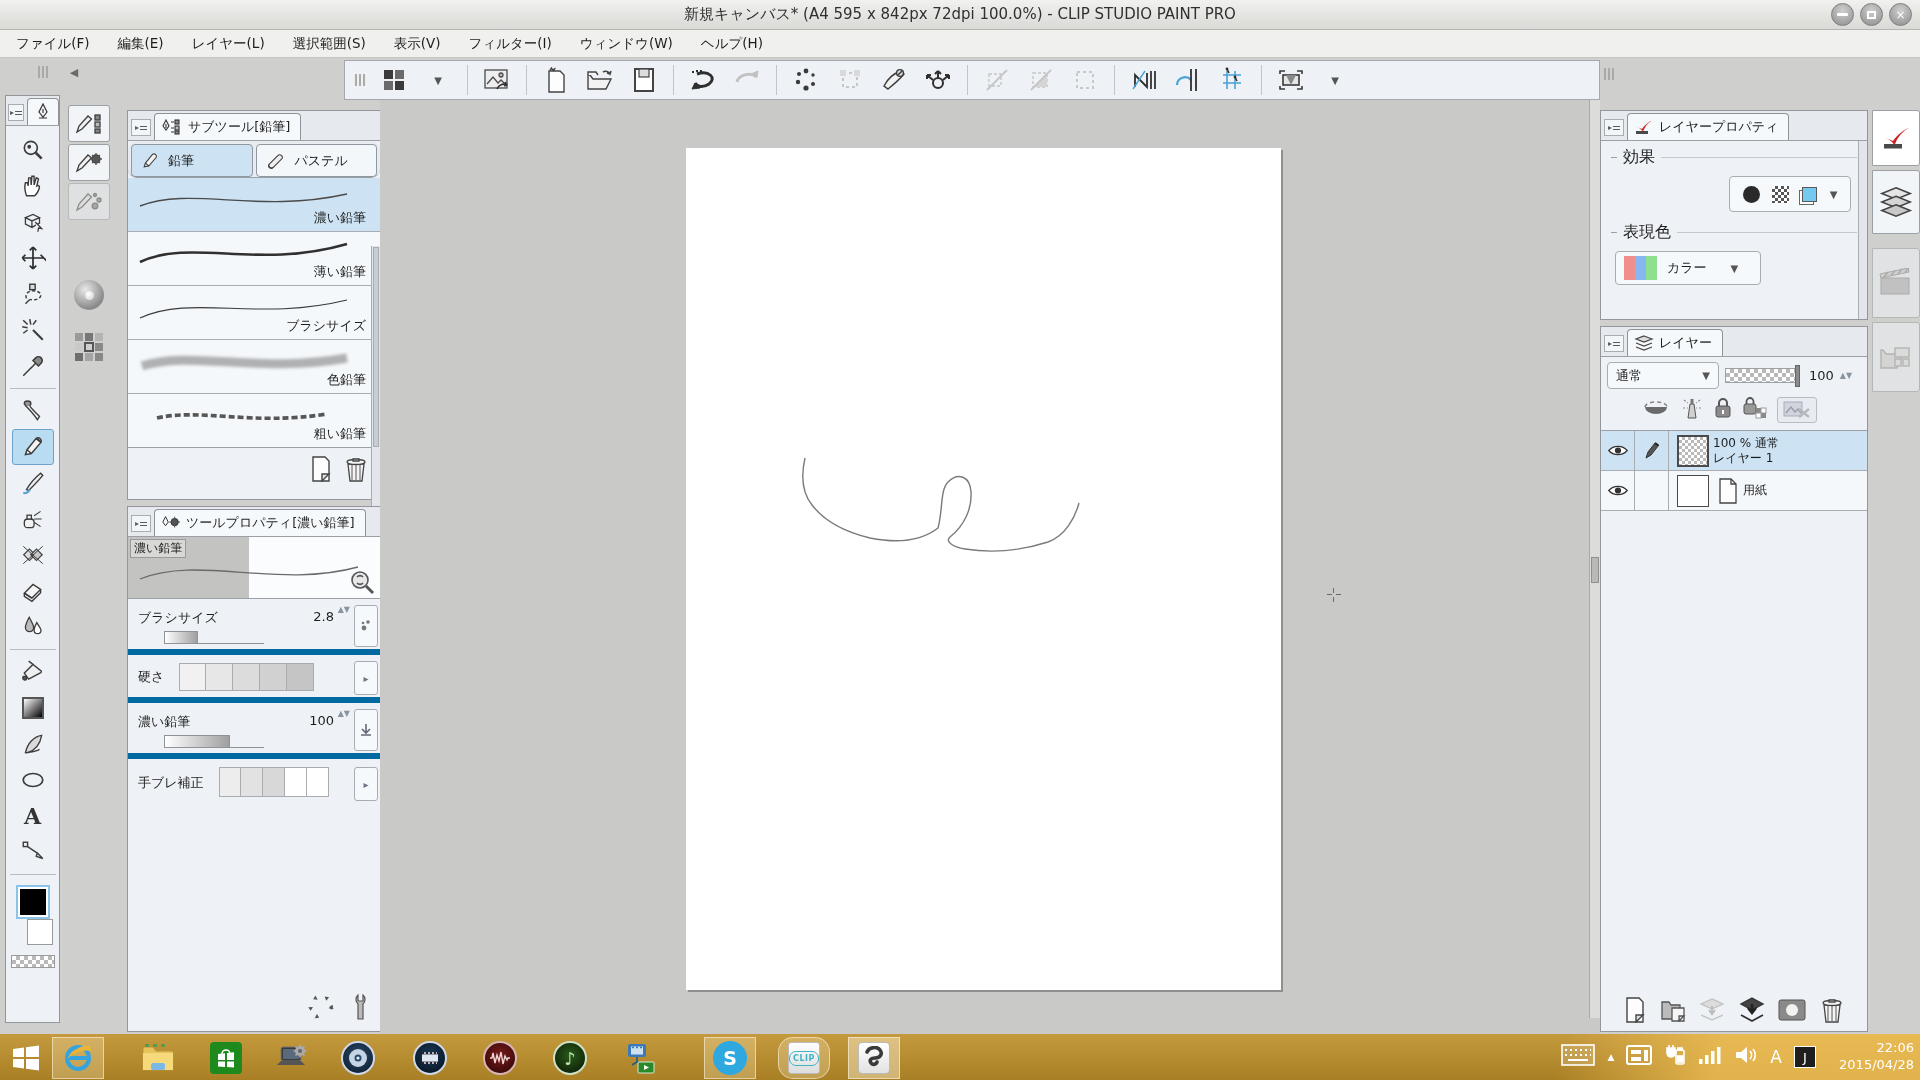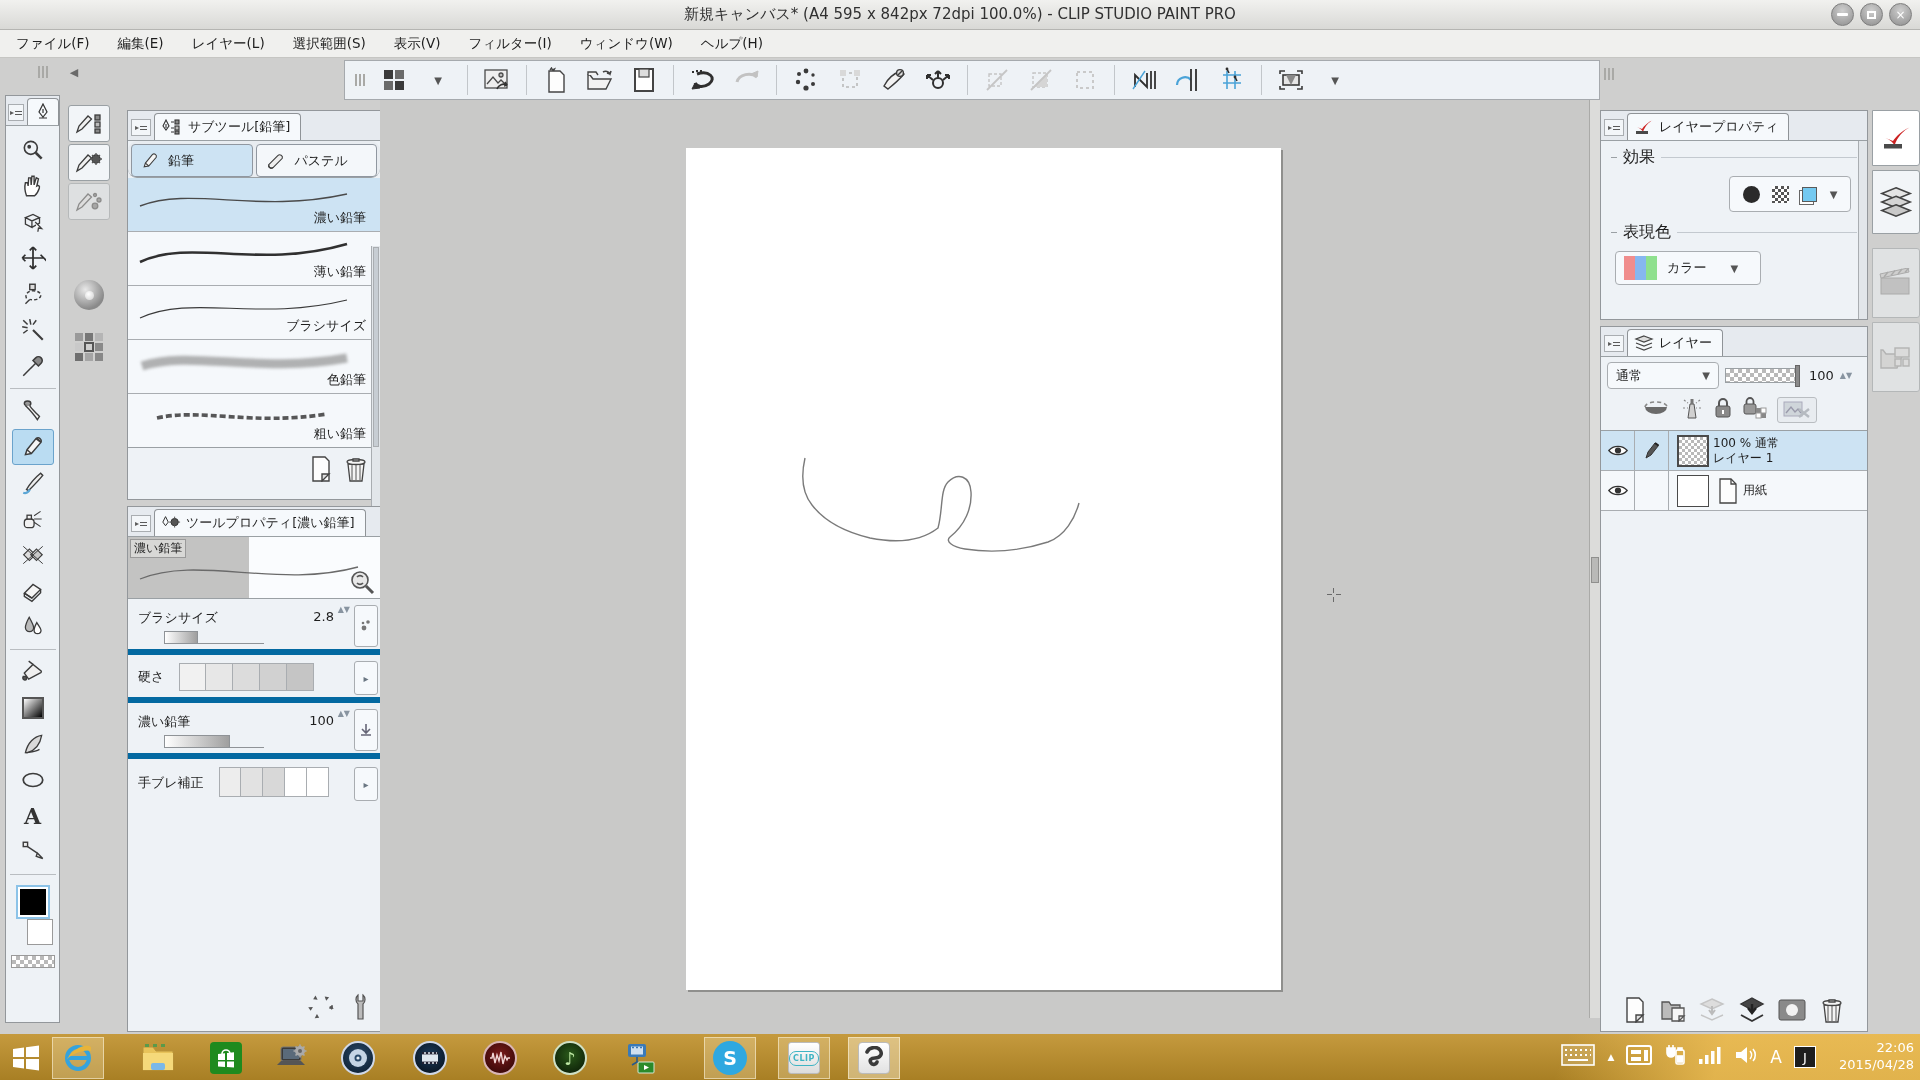--- a/index.html
+++ b/index.html
@@ -1050,21 +1050,21 @@
             <path d="M17,15 V20 M17,20 L12,23 M17,20 L24,22" stroke="#2a5a8a" stroke-width="1.6" fill="none"></path>
             <rect x="18" y="20" width="16" height="11" rx="1" fill="#2a8a2a" stroke="#d5e8d5"></rect>
             <path d="M24,23 l5,2.5 -5,2.5 Z" fill="#fff"></path>
           </svg>
         </div>
       <div class="app active" style="margin-left:40px;">
           <div class="skype">
             <span>S</span>
           </div>
         </div>
-      <div class="app active" style="margin-left:22px;">
+      <div class="app active" style="margin-left:22px;border-radius:15px;">
           <div class="cliplogo">
             <span style="border:1.5px solid #3fb4c4; border-radius:7px; padding:2px 3px;">CLIP</span>
           </div>
         </div>
       <div class="app active" style="margin-left:18px; background:rgba(255,245,215,.45);">
           <div class="appsq" style="background:linear-gradient(#ffffff,#e2e2e2); border:1px solid #bbb;">
             <svg width="22" height="24" viewBox="0 0 22 24">
               <path d="M4,6 C6,1 14,0 17,4 C20,8 17,12 12,12 C8,12 6,14 8,17 C9,19 13,19 14,16" fill="none" stroke="#3a3a3a" stroke-width="3.6" stroke-linecap="round"></path>
             </svg>
           </div>

